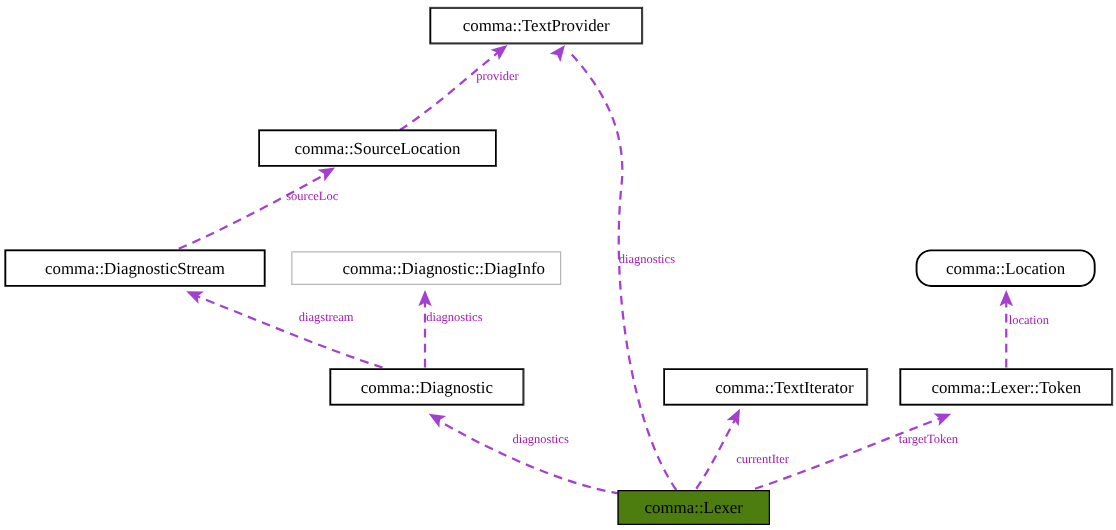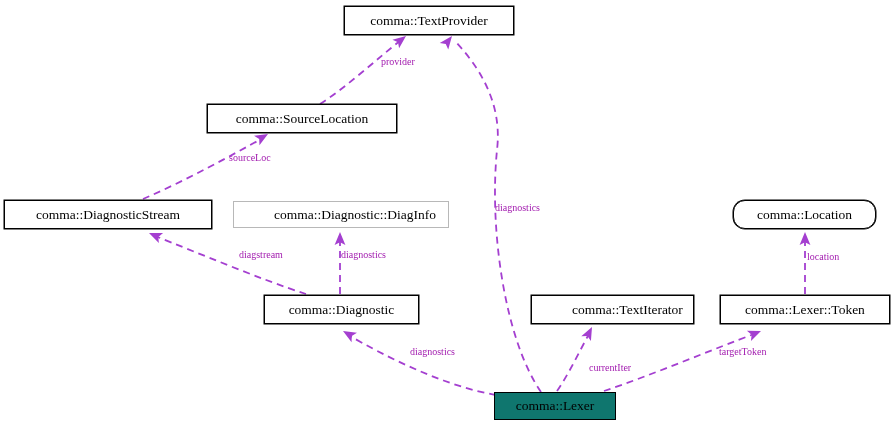--- a/index.html
+++ b/index.html
@@ -39,21 +39,21 @@
   .uml-node.solid {
     border: 1px solid #000000;
     box-shadow: 0 0 0 0.5px #000000;
   }
   .uml-node.faded {
     border: 1px solid #b8b8b8;
     color: #000000;
     padding-left: 28px;
   }
   .uml-node.highlight {
-    background: #0f766e;
+    background: #4d7c0f;
   }
   .edge-label {
     position: absolute;
     font-size: 10px;
     color: #a21caf;
     white-space: nowrap;
     z-index: 4;
   }
 </style>
 </head>

